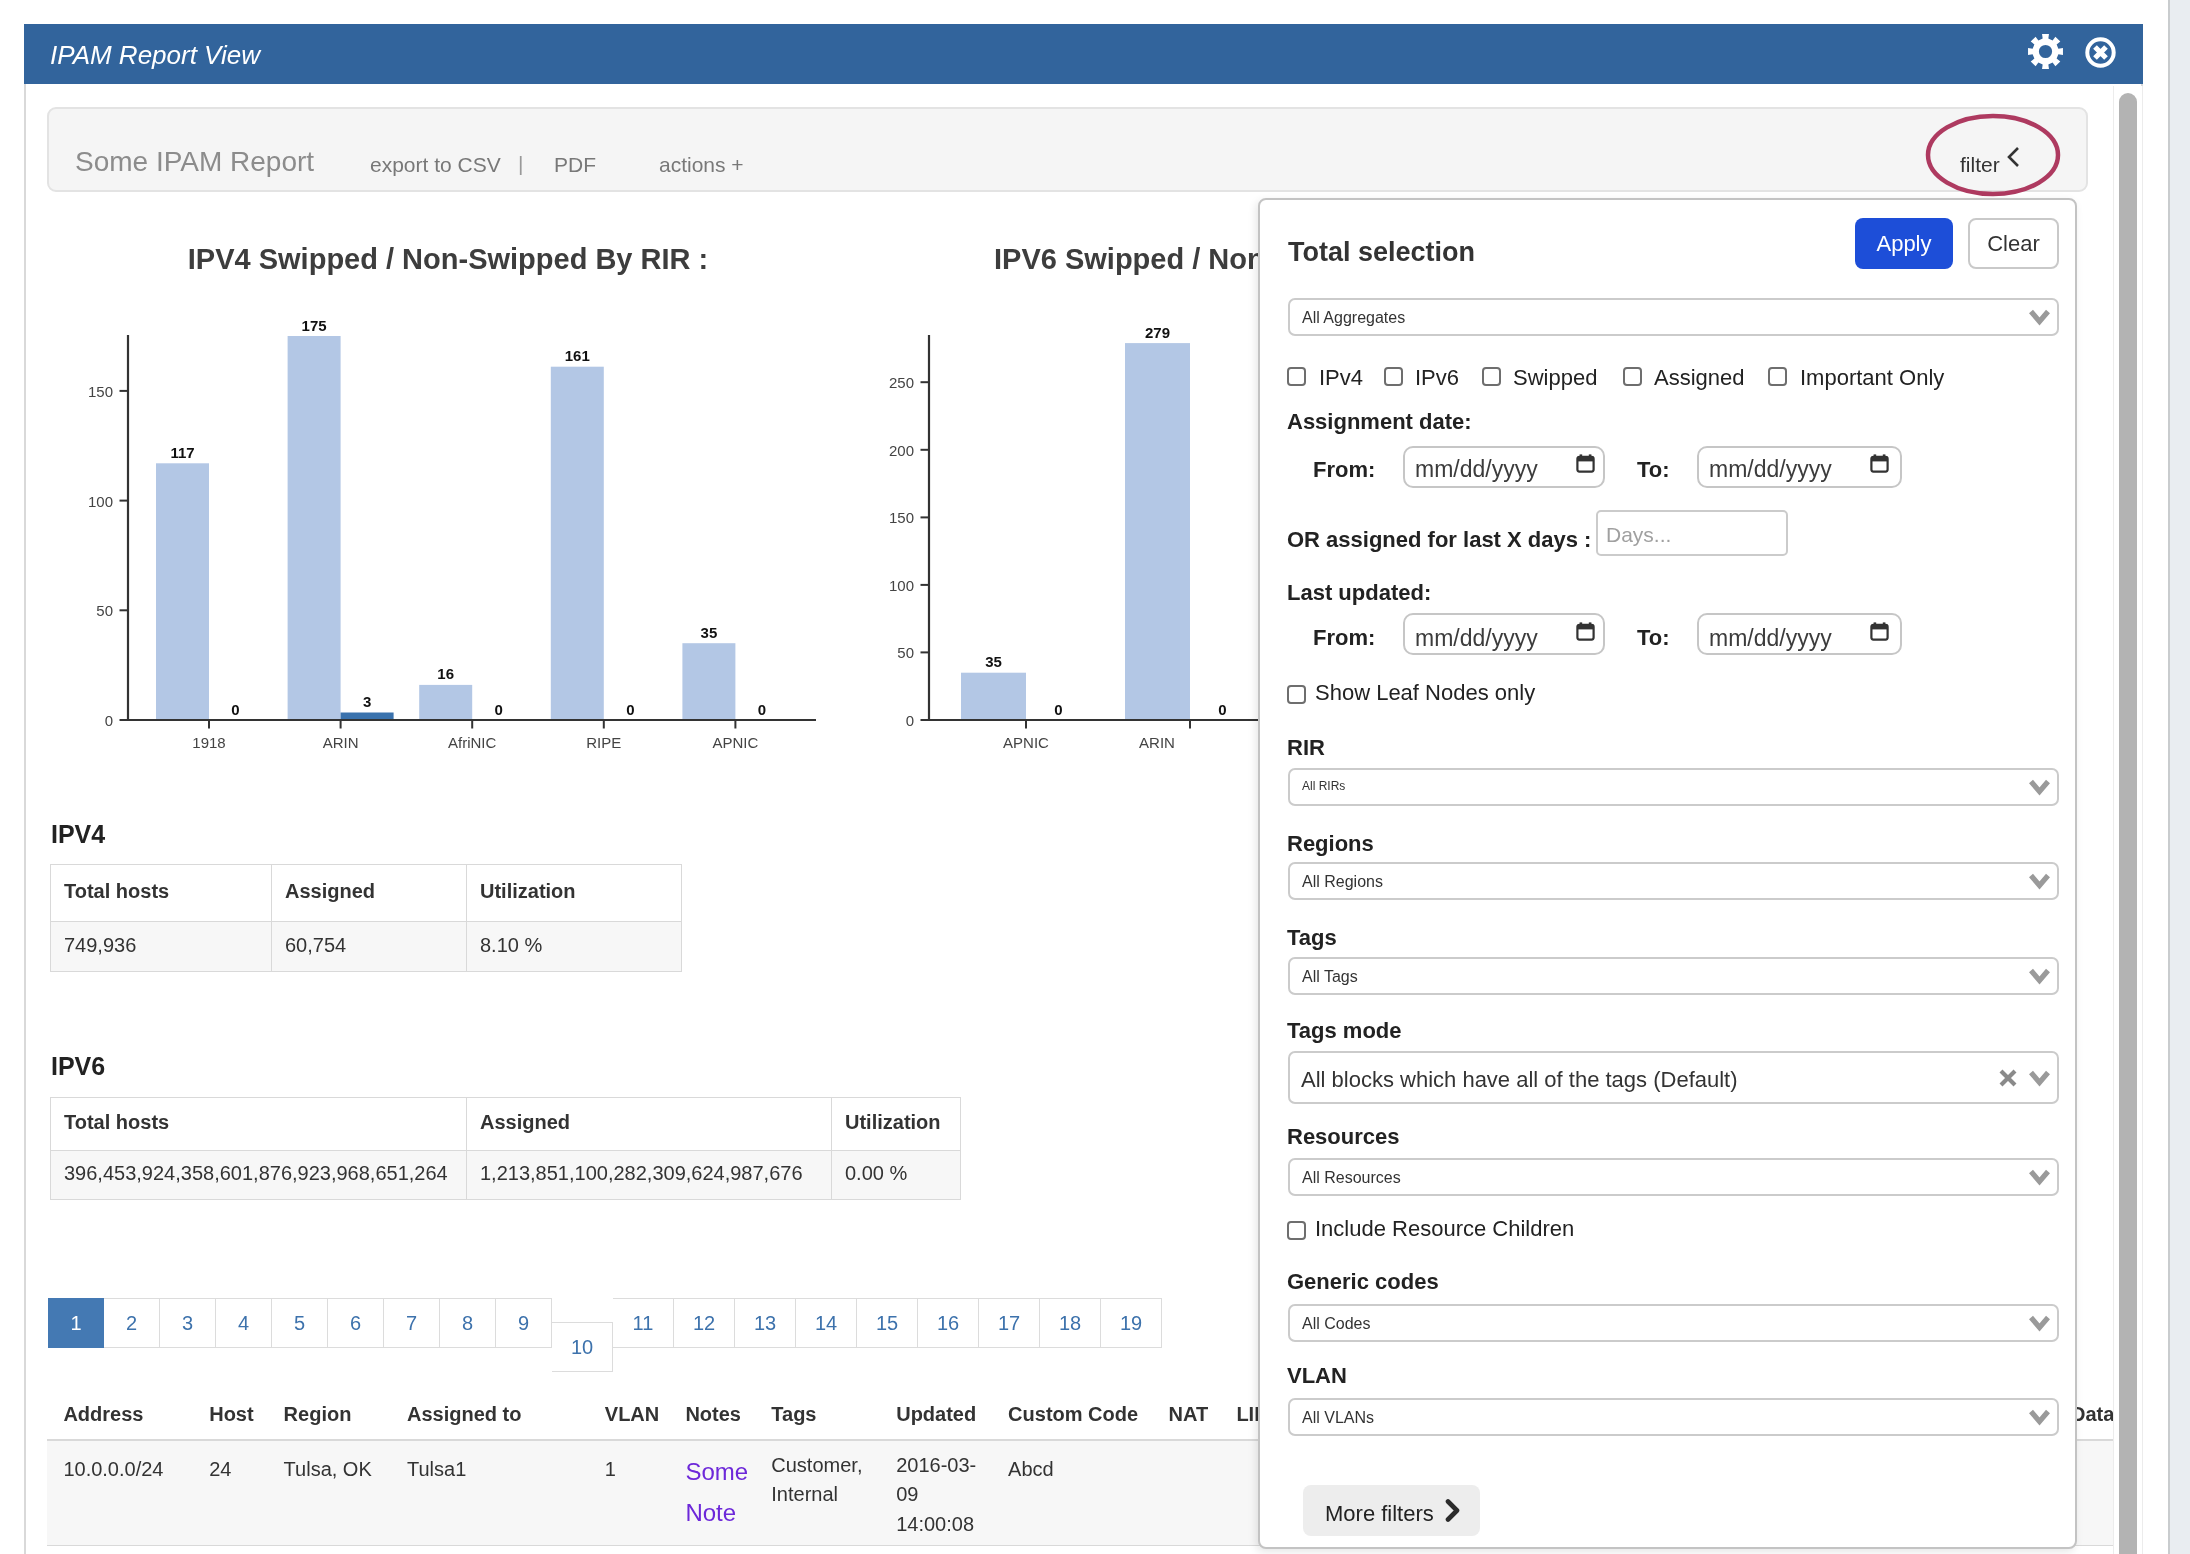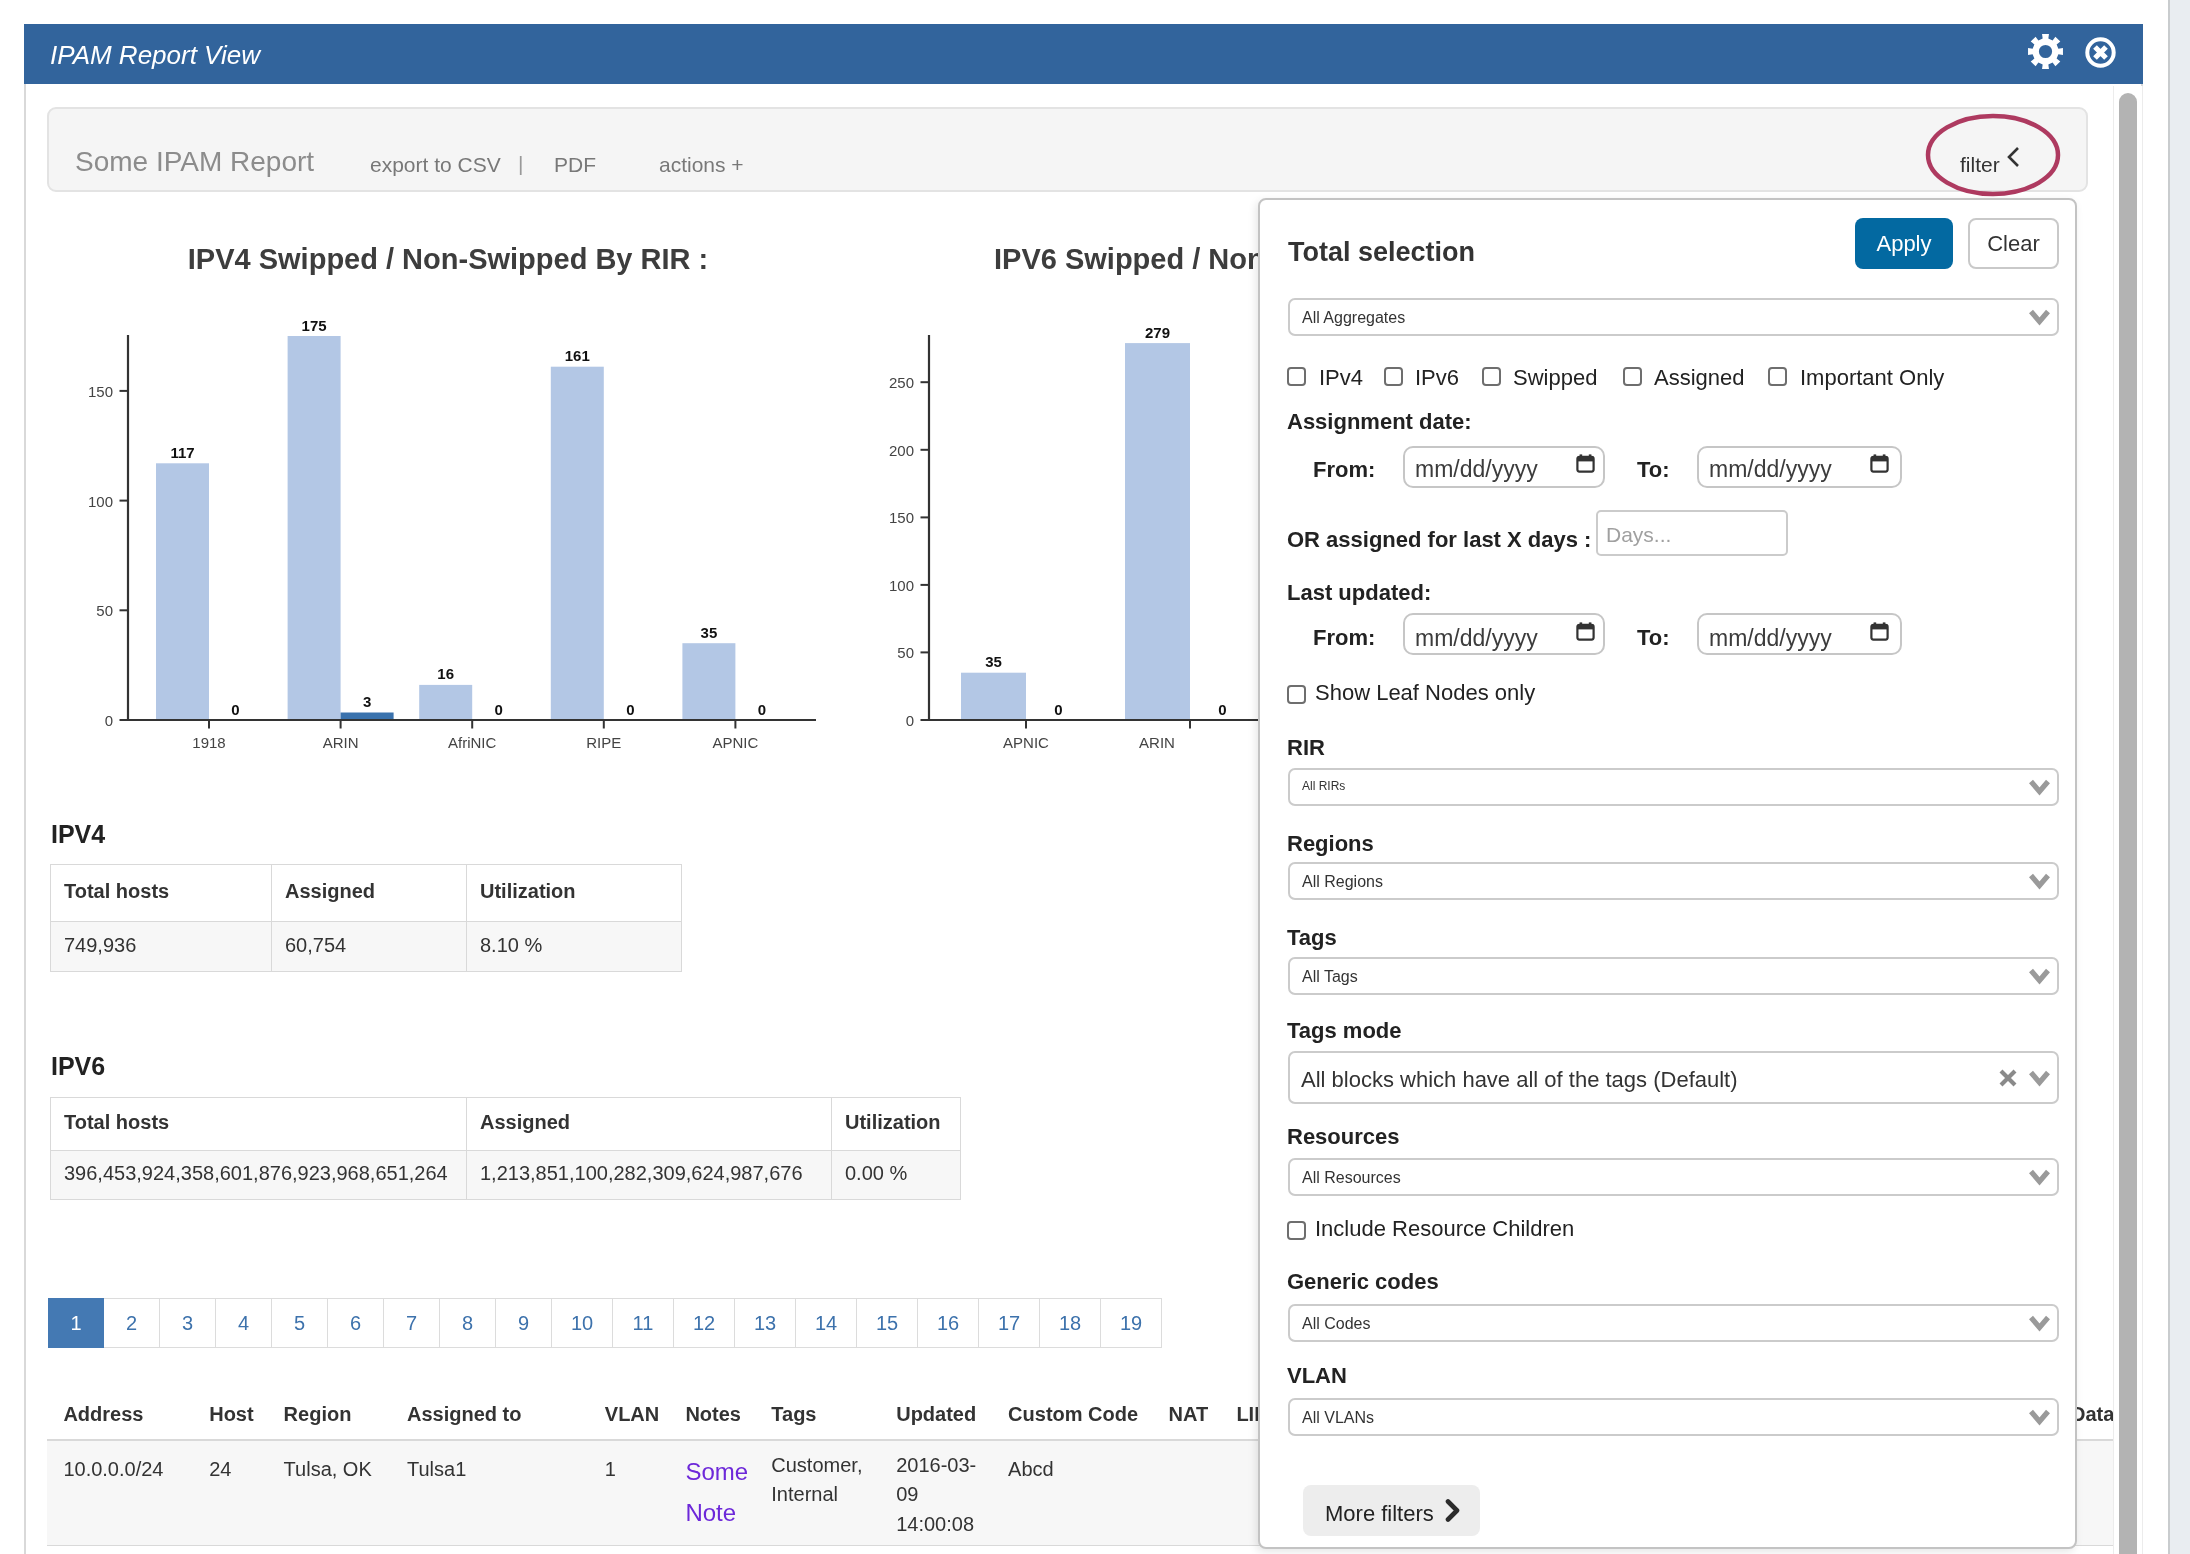--- a/index.html
+++ b/index.html
@@ -164,21 +164,21 @@
 <div id="pager">
     <div class="pbtn act" style="width:56px;">1</div>
     <div class="pbtn " style="width:56px;">2</div>
     <div class="pbtn " style="width:56px;">3</div>
     <div class="pbtn " style="width:56px;">4</div>
     <div class="pbtn " style="width:56px;">5</div>
     <div class="pbtn " style="width:56px;">6</div>
     <div class="pbtn " style="width:56px;">7</div>
     <div class="pbtn " style="width:56px;">8</div>
     <div class="pbtn " style="width:56px;">9</div>
-    <div class="pbtn " style="width:61px;">10</div>
+    <div class="pbtn " style="width:61px;margin-top:24px;">10</div>
     <div class="pbtn " style="width:61px;">11</div>
     <div class="pbtn " style="width:61px;">12</div>
     <div class="pbtn " style="width:61px;">13</div>
     <div class="pbtn " style="width:61px;">14</div>
     <div class="pbtn " style="width:61px;">15</div>
     <div class="pbtn " style="width:61px;">16</div>
     <div class="pbtn " style="width:61px;">17</div>
     <div class="pbtn " style="width:61px;">18</div>
     <div class="pbtn " style="width:61px;">19</div>
   </div>
@@ -205,21 +205,21 @@
 <div class="abs" style="left:685.4px; top:1450.5px; font-size:24px; color:#6d28d9; line-height:41px; white-space:pre;">Some
 Note</div>
 <div class="abs" style="left:771.3px; top:1450.5px; font-size:20px; color:#333; line-height:29.5px; white-space:pre;">Customer,
 Internal</div>
 <div class="abs" style="left:896.2px; top:1450.5px; font-size:20px; color:#333; line-height:29.5px; white-space:pre;">2016-03-
 09
 14:00:08</div>
 <div class="txt" style="left:1008.1px; top:1459px; font-size:20px; color:#333;">Abcd</div>
 <div id="fpanel"></div>
 <div class="txt fz" style="left:1288px; top:238.5px; font-size:27px; font-weight:bold; color:#333;">Total selection</div>
-<div class="abs fz" style="left:1855px; top:218px; width:98px; height:51px; background:#0369a1; border-radius:8px; color:#fff; font-size:22px; display:flex; align-items:center; justify-content:center;">Apply</div>
+<div class="abs fz" style="left:1855px; top:218px; width:98px; height:51px; background:#1d4ed8; border-radius:8px; color:#fff; font-size:22px; display:flex; align-items:center; justify-content:center;">Apply</div>
 <div class="abs fz" style="left:1968px; top:218px; width:91px; height:51px; background:#fff; border:2px solid #c9c9c9; border-radius:8px; color:#333; font-size:22px; display:flex; align-items:center; justify-content:center;">Clear</div>
 <div class="fsel" style="left:1288px; top:298px; width:771px; height:38px;"></div>
 <div class="txt fz" style="left:1302px; top:310.0px; font-size:16px; color:#333;">All Aggregates</div>
 <svg class="abs" style="left:2028px; top:308.0px; z-index:52;" width="23" height="18" viewBox="0 0 23 18">
     <path d="M3 3.5 L11.5 13.5 L20 3.5" fill="none" stroke="#9a9a9a" stroke-width="5.2"></path>
   </svg>
 <div class="cbox" style="left:1287px; top:367px;"></div>
 <div class="txt fz" style="left:1319px; top:367px; font-size:22px; color:#222;">IPv4</div>
 <div class="cbox" style="left:1384px; top:367px;"></div>
 <div class="txt fz" style="left:1415px; top:367px; font-size:22px; color:#222;">IPv6</div>

